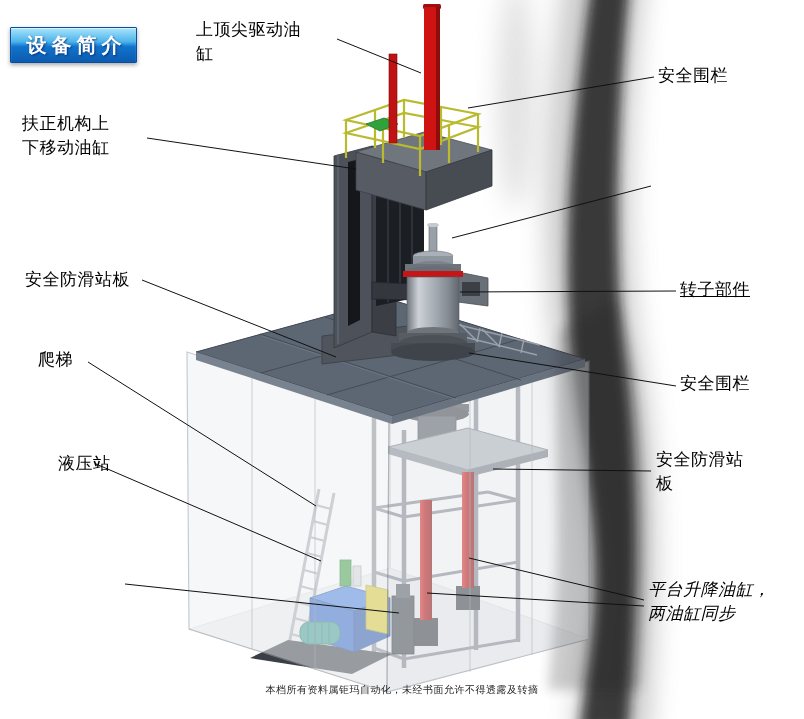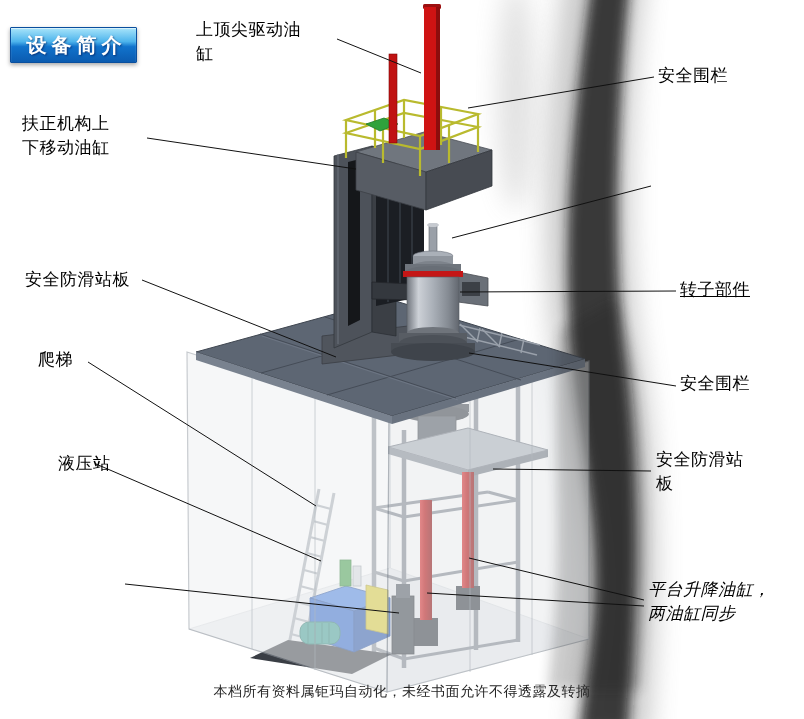--- a/index.html
+++ b/index.html
@@ -22,21 +22,21 @@
     border-radius:1px;
     background:linear-gradient(180deg,#a8e4fa 0%,#4db4ec 40%,#1173cc 55%,#0b5bb0 100%);
     border:1px solid #0a4f9e;
     color:#fff; font-size:20px; font-weight:700; letter-spacing:5px;
     display:flex; align-items:center; justify-content:center; padding-left:6px;
     text-shadow:1px 1px 2px rgba(0,20,80,.65);
     box-shadow:0 2px 4px rgba(0,0,0,.35), inset 0 1px 1px rgba(255,255,255,.6);
   }
   .watermark {
     position:absolute; left:0; right:0; top:683px; text-align:center;
-    font-size:14px; color:#262626; letter-spacing:.5px; word-break:break-all;
+    font-size:10px; color:#262626; letter-spacing:.5px; word-break:break-all;
   }
 </style>
 </head>
 <body>
 
 <div class="stage">
 
   <svg class="drawing" viewBox="0 0 804 719" width="804" height="719" aria-hidden="true">
     <defs>
       <filter id="fBlurBig" x="-60%" y="-60%" width="220%" height="220%">

